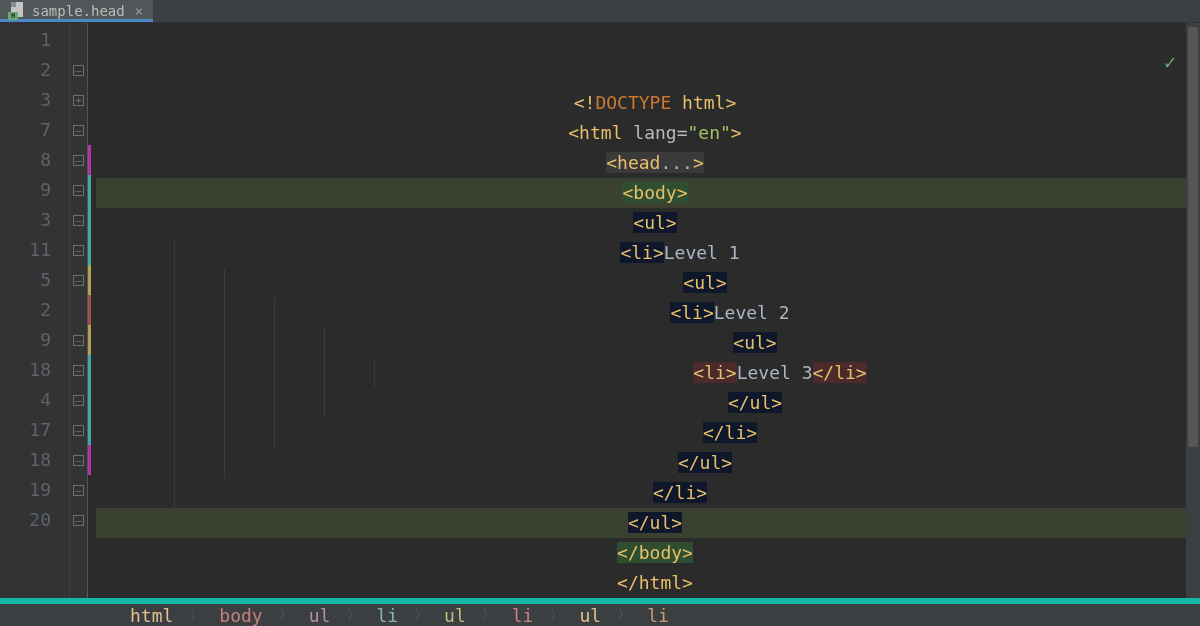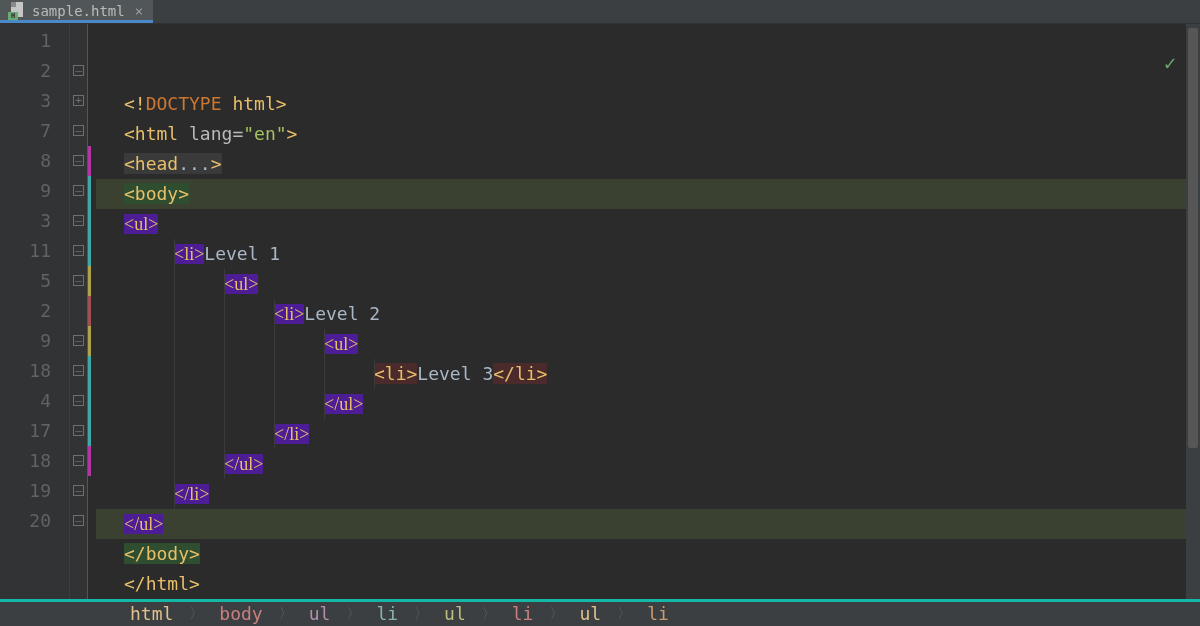--- a/index.html
+++ b/index.html
@@ -123,36 +123,37 @@
     padding-top: 2px;
     position: relative;
     overflow: hidden;
     white-space: pre;
   }
   .code .row {
     height: 30px;
     line-height: 30px;
     padding-left: 28px;
     position: relative;
+    text-align: center;
   }
   .code .row.hl { background: #3a4131; }
   .code .row .indent-guide {
     position: absolute;
     top: 0; bottom: 0;
     width: 1px;
     background: #3b3b3b;
   }
   .t-tag    { color: #e8bf6a; }
   .t-attr   { color: #bababa; }
   .t-str    { color: #a5c261; }
   .t-doctype{ color: #e8bf6a; }
   .t-doctype-kw { color: #cc7832; }
   .t-txt    { color: #a9b7c6; }
   .bg-body  { background: #2f4d2f; }
-  .bg-li    { background: #4c1d95; font-family: Liberation Serif, serif; }
+  .bg-li    { background: #0f172a; }
   .bg-lic   { background: #4a2a2a; }
   .bg-head  { background: #3a3a3a; }
   span.tok { padding: 0 0; }
 
   .status-icon {
     position: absolute;
     top: 6px;
     right: 10px;
   }
   .checkmark { color: #6aab73; font-size: 20px; }
@@ -167,21 +168,21 @@
     position: absolute;
     left: 2px; right: 2px;
     top: 4px; height: 420px;
     background: #565656;
     border-radius: 2px;
   }
   
   .breadcrumb-bar {
     height: 36px;
     background: #3c3f41;
-    border-top: 3px solid #14b8a6;
+    border-top: 6px solid #14b8a6;
     display: flex;
     align-items: center;
     padding-left: 130px;
     gap: 6px;
     font-size: 18px;
   }
   .breadcrumb-bar .crumb { font-family: "Menlo","Consolas",monospace; }
   .breadcrumb-bar .sep { color: #606366; font-size: 14px; padding: 0 10px; }
   .c0 { color: #e2c08d; }
   .c1 { color: #c97f7f; }
@@ -197,21 +198,21 @@
 
 <div class="root">
 
   <div class="tabs">
     <div class="tab">
       <span class="file-icon">
         <span class="page"></span>
           <span class="fold"></span>
           <span class="badge">H</span>
       </span>
-      <span>sample.html</span>
+      <span>sample.head</span>
       <span class="close">×</span>
     </div>
   </div>
 
   <div class="editor">
 
     <div class="gutter" id="gutter">
         <div class="ln">1</div>
         <div class="ln">2</div>
         <div class="ln">3</div>

